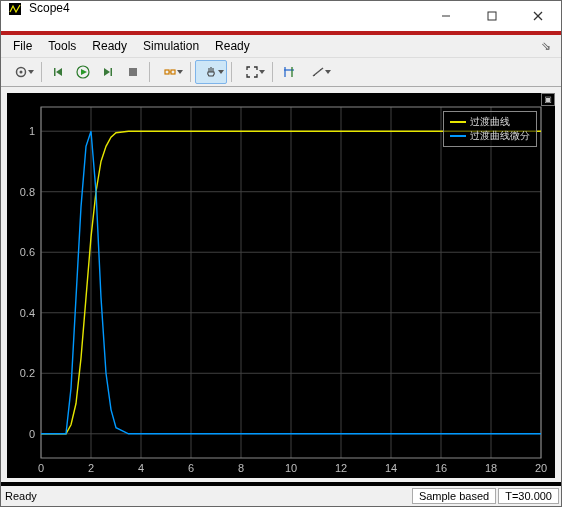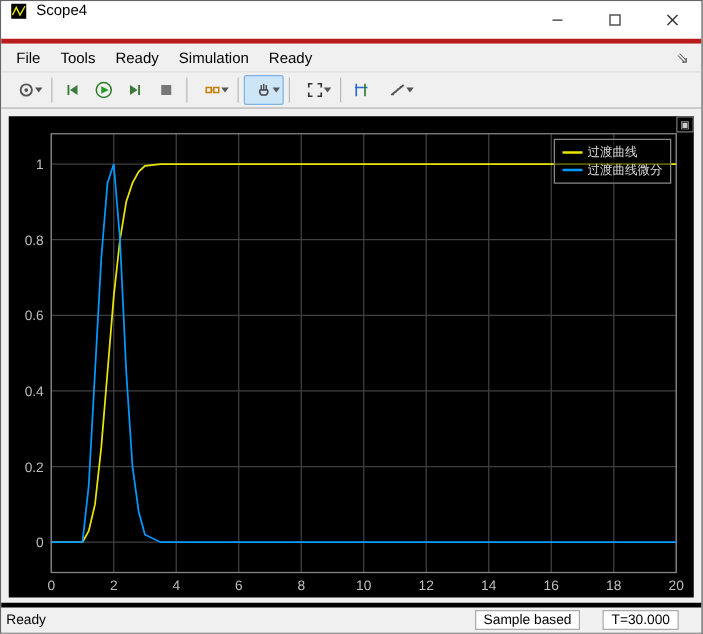--- a/index.html
+++ b/index.html
@@ -19,21 +19,21 @@
 .tool-dd::after{content:"";position:absolute;right:2px;top:9px;border-left:3px solid transparent;border-right:3px solid transparent;border-top:4px solid #555}
 .sep{width:1px;height:20px;background:#bbb;margin:0 3px}
 .plot-area{flex:1;background:#f0f0f0;padding:6px 6px 4px 6px;position:relative}
 .scope{width:100%;height:100%;background:#000;position:relative}
 .legend{position:absolute;top:18px;right:18px;background:rgba(0,0,0,0.6);border:1px solid #888;padding:3px 6px;font-size:10px}
 .legend-row{display:flex;align-items:center;gap:4px;color:#ddd;white-space:nowrap}
 .legend-swatch{width:16px;height:2px}
 .corner-btn{position:absolute;top:0;right:0;width:12px;height:11px;background:#000;border:1px solid #777;display:flex;align-items:center;justify-content:center;color:#ccc;font-size:8px;line-height:1}
 .statusbar{height:20px;background:#f0f0f0;border-top:4px solid #000000;display:flex;align-items:center;font-size:11px}
 .status-left{flex:1;padding-left:4px}
-.status-box{border:1px solid #aaa;padding:1px 6px;background:#fff;margin-right:18px}
+.status-box{border:1px solid #aaa;padding:1px 6px;background:#fff;margin-right:2px}
 svg{display:block}
 </style>
 </head>
 <body>
 
 <div class="window">
 
  <div class="titlebar">
    <span class="icon">
      <svg width="14" height="14">

